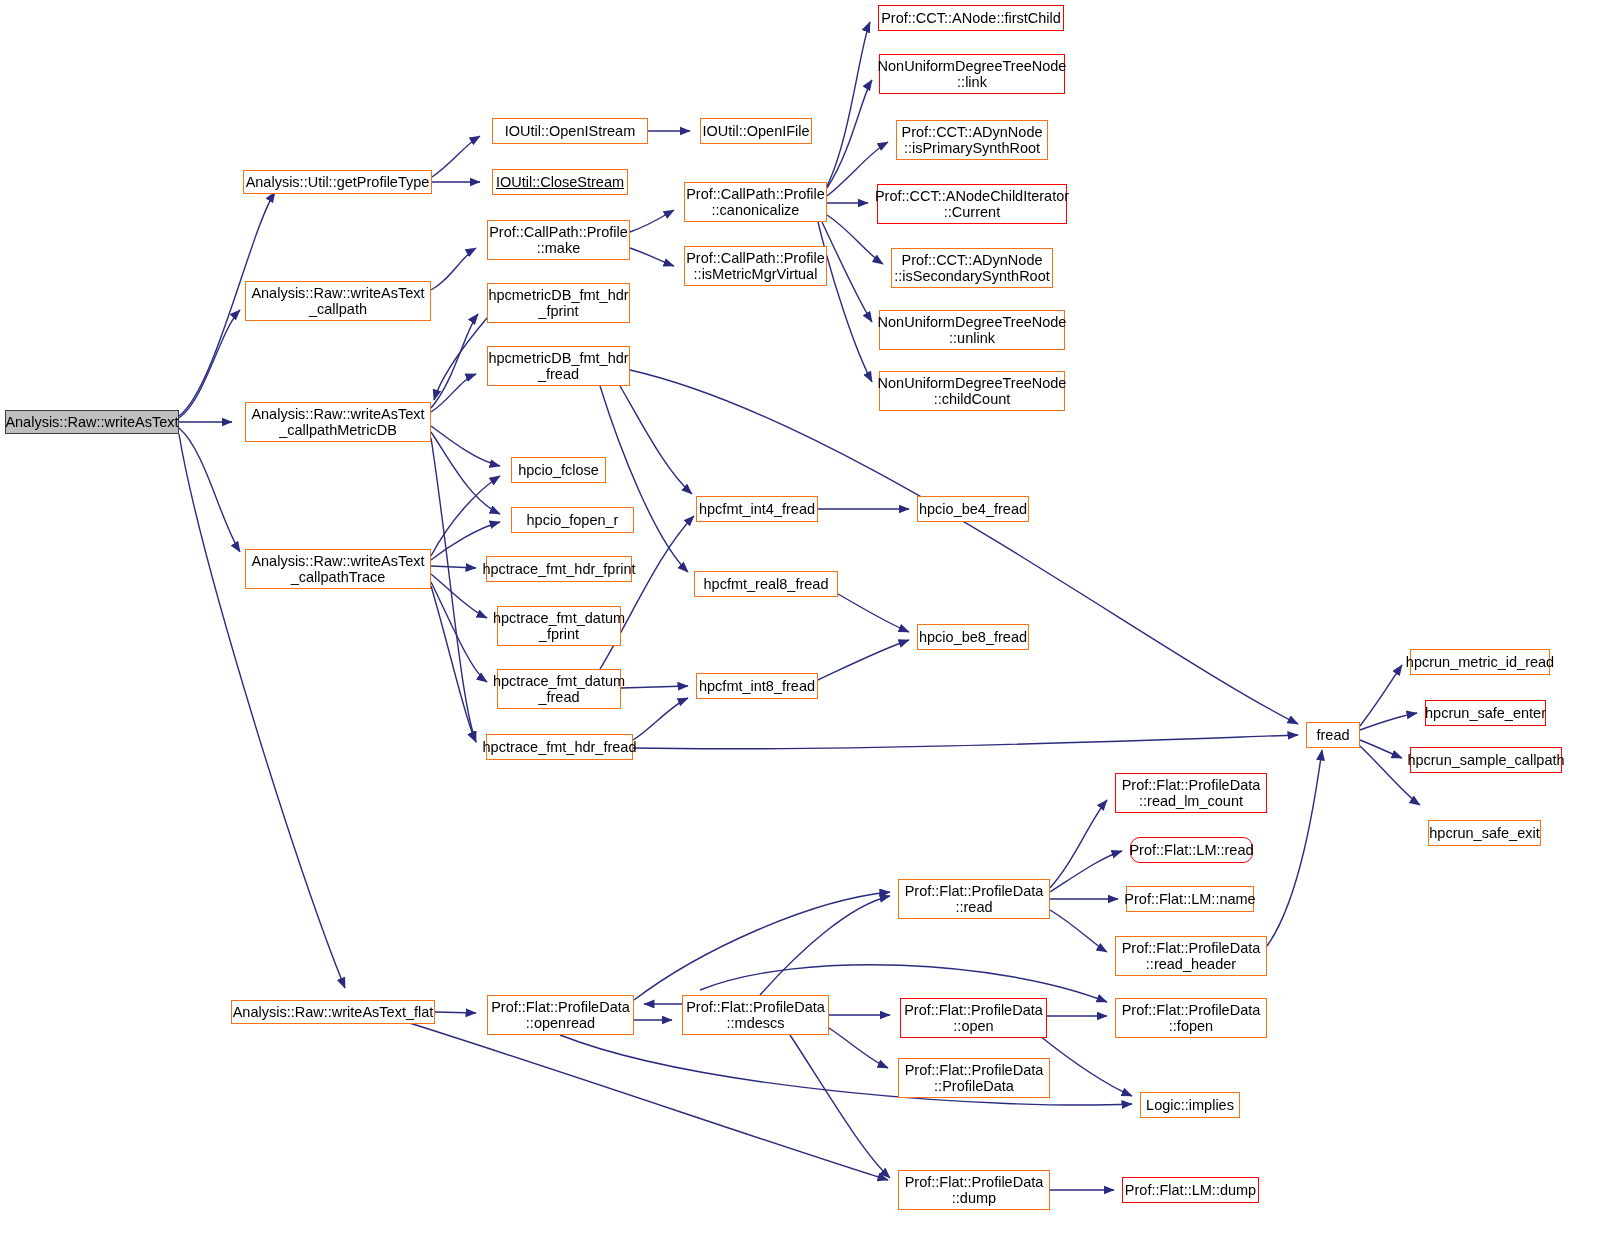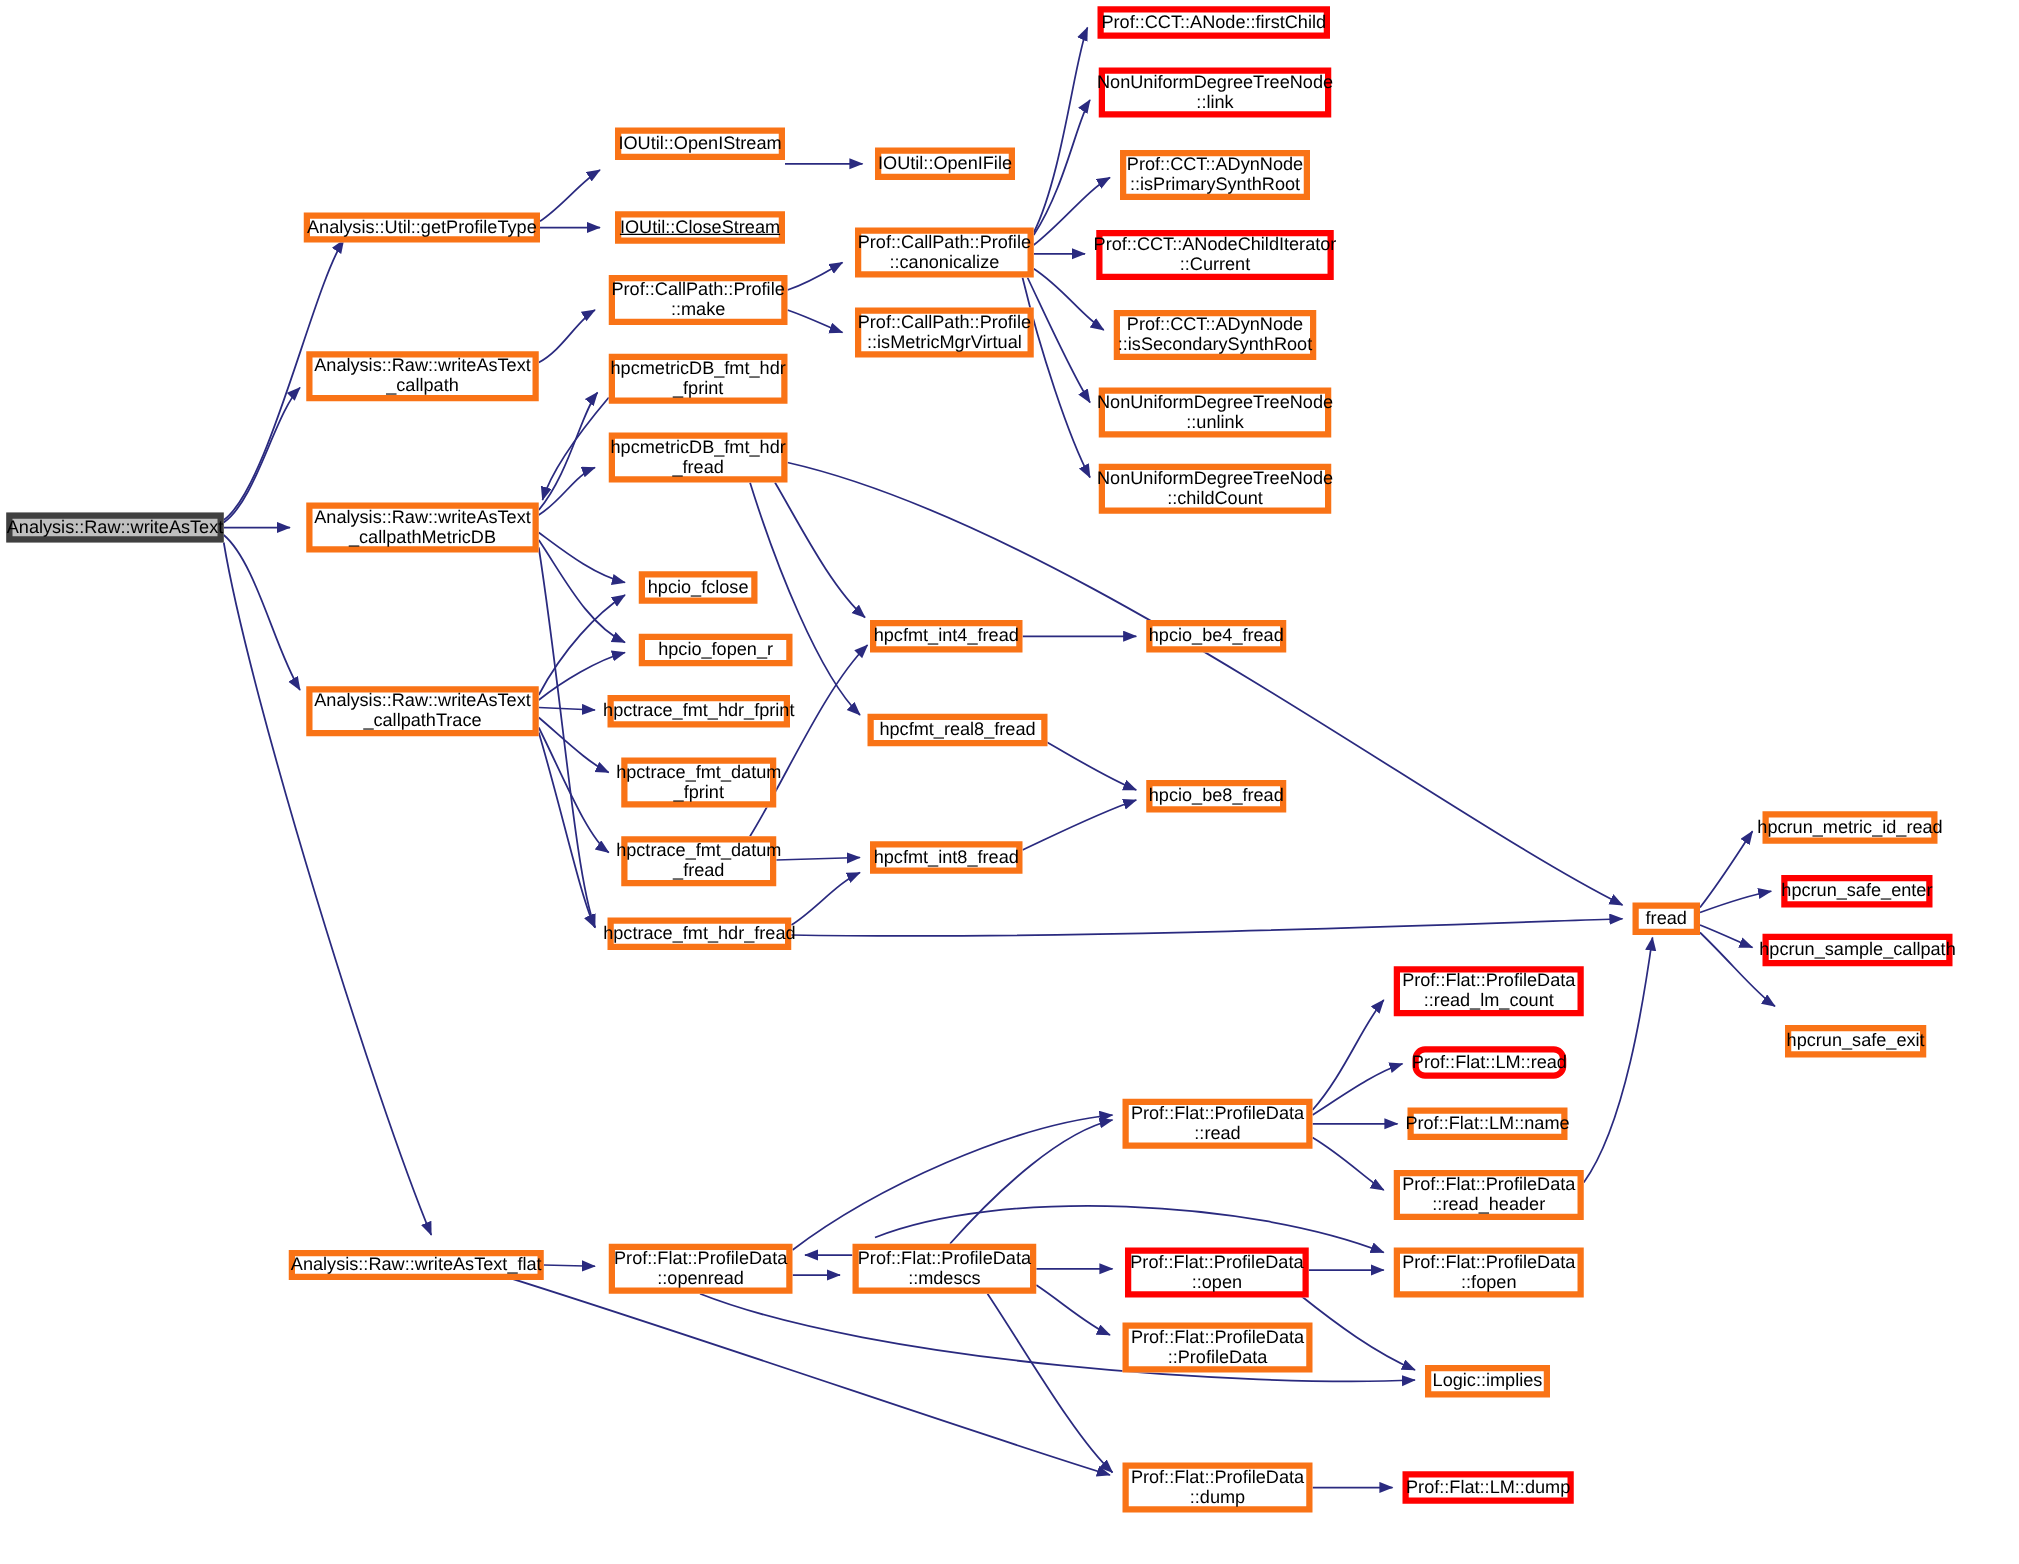--- a/index.html
+++ b/index.html
@@ -27,21 +27,21 @@
     position: absolute;
     box-sizing: border-box;
     display: flex;
     align-items: center;
     justify-content: center;
     text-align: center;
     font-size: 14.5px;
     line-height: 16px;
     color: #000000;
     background: #ffffff;
-    border: 5px solid #f97316;
+    border: 1px solid #f97316;
     letter-spacing: 0px;
     white-space: pre;
     z-index: 5;
   }
   .node.red {
     border-color: #ff0000;
   }
   .node.root {
     background: #bfbfbf;
     border-color: #404040;
@@ -130,21 +130,21 @@
   <div id="nodes-group">
       <div class="node root" style="left: 5px; top: 410px; width: 174px; height: 24px;"><span class="label">Analysis::Raw::writeAsText</span></div>
       <div class="node" style="left: 243px; top: 170px; width: 189px; height: 24px;"><span class="label">Analysis::Util::getProfileType</span></div>
       <div class="node" style="left: 245px; top: 281px; width: 186px; height: 40px;"><span class="label">Analysis::Raw::writeAsText
 _callpath</span></div>
       <div class="node" style="left: 245px; top: 402px; width: 186px; height: 40px;"><span class="label">Analysis::Raw::writeAsText
 _callpathMetricDB</span></div>
       <div class="node" style="left: 245px; top: 549px; width: 186px; height: 40px;"><span class="label">Analysis::Raw::writeAsText
 _callpathTrace</span></div>
       <div class="node" style="left: 231px; top: 1000px; width: 204px; height: 24px;"><span class="label">Analysis::Raw::writeAsText_flat</span></div>
-      <div class="node" style="left: 492px; top: 102px; width: 136px; height: 26px;"><span class="label">IOUtil::OpenIStream</span></div>
+      <div class="node" style="left: 492px; top: 118px; width: 156px; height: 26px;"><span class="label">IOUtil::OpenIStream</span></div>
       <div class="node" style="left: 492px; top: 169px; width: 136px; height: 26px; text-decoration: underline;"><span class="label">IOUtil::CloseStream</span></div>
       <div class="node" style="left: 487px; top: 220px; width: 143px; height: 40px;"><span class="label">Prof::CallPath::Profile
 ::make</span></div>
       <div class="node" style="left: 487px; top: 283px; width: 143px; height: 40px;"><span class="label">hpcmetricDB_fmt_hdr
 _fprint</span></div>
       <div class="node" style="left: 487px; top: 346px; width: 143px; height: 40px;"><span class="label">hpcmetricDB_fmt_hdr
 _fread</span></div>
       <div class="node" style="left: 511px; top: 457px; width: 95px; height: 26px;"><span class="label">hpcio_fclose</span></div>
       <div class="node" style="left: 511px; top: 507px; width: 123px; height: 26px;"><span class="label">hpcio_fopen_r</span></div>
       <div class="node" style="left: 486px; top: 556px; width: 146px; height: 26px;"><span class="label">hpctrace_fmt_hdr_fprint</span></div>

